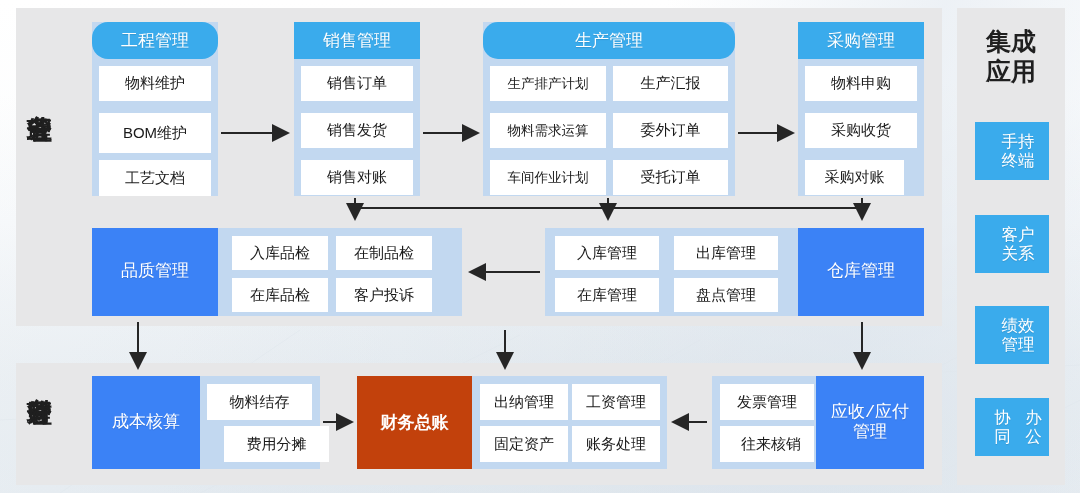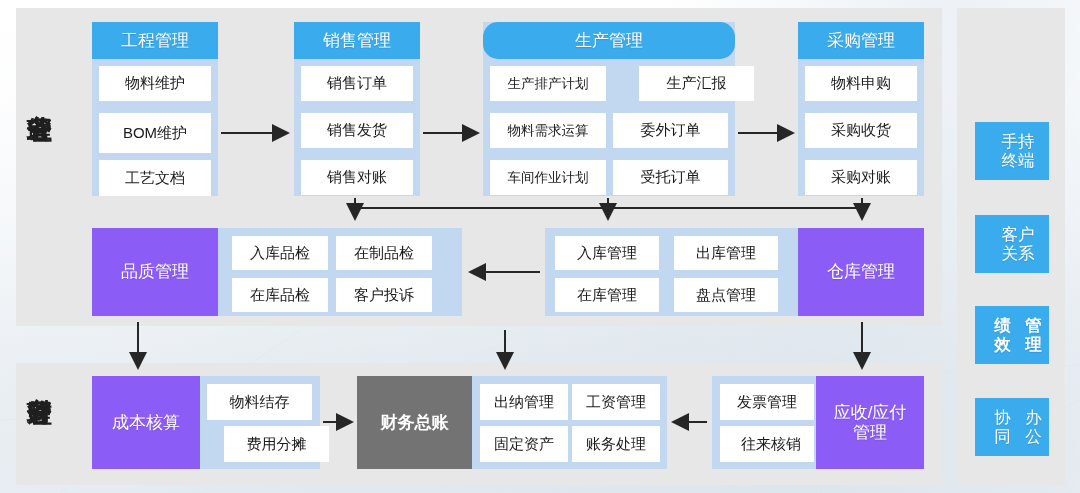--- a/index.html
+++ b/index.html
@@ -53,29 +53,30 @@
   }
   .group-head {
     background: #3aabec;
     color: #ffffff;
     font-size: 17px;
     font-weight: 400;
     display: flex; align-items: center; justify-content: center;
     text-shadow: 0 1px 1px rgba(0,0,0,.12);
   }
   .group-head-side {
-    background: #8b5cf6;
+    background: #3b82f6;
     color: #ffffff;
     font-size: 17px;
     display: flex; align-items: center; justify-content: center;
     line-height: 1.15;
     text-shadow: 0 1px 1px rgba(0,0,0,.12);
+    font-family: Liberation Mono, monospace;
   }
   .group-head-red {
-    background: #737373;
+    background: #c2410c;
     color: #ffffff;
     font-size: 17px;
     font-weight: 700;
     display: flex; align-items: center; justify-content: center;
     text-align: center;
     line-height: 1.15;
   }
   .cell {
     position: absolute;
     background: #ffffff;
@@ -115,49 +116,49 @@
     <path d="M700 493 L980 345"></path>
     <path d="M900 493 L1080 400"></path>
     <path d="M0 420 L1080 365"></path>
   </g>
 </svg>
 
 <div class="panel" id="business-panel"></div>
 <div class="panel-title" id="business-panel-title">业务管理</div>
 
 <div class="group" style="left:92px; top:22px; width:126px; height:174px;">
-  <div class="group-head" style="position:absolute;left:0;top:0;width:126px;height:37px;">工程管理</div>
+  <div class="group-head" style="position:absolute;left:0;top:0;width:126px;height:37px;border-radius:16px;">工程管理</div>
 </div>
 <div class="cell" style="left:99px; top:66px; width:112px; height:35px;">物料维护</div>
 <div class="cell" style="left:99px; top:113px; width:112px; height:40px;">BOM维护</div>
 <div class="cell" style="left:99px; top:160px; width:112px; height:36px;">工艺文档</div>
 
 <div class="group" style="left:294px; top:22px; width:126px; height:174px;">
   <div class="group-head" style="position:absolute;left:0;top:0;width:126px;height:37px;">销售管理</div>
 </div>
 <div class="cell" style="left:301px; top:66px; width:112px; height:35px;">销售订单</div>
 <div class="cell" style="left:301px; top:113px; width:112px; height:35px;">销售发货</div>
 <div class="cell" style="left:301px; top:160px; width:112px; height:35px;">销售对账</div>
 
 <div class="group" style="left:483px; top:22px; width:252px; height:174px;">
   <div class="group-head" style="position:absolute;left:0;top:0;width:252px;height:37px;border-radius:15px;">生产管理</div>
 </div>
 <div class="cell sm" style="left:490px; top:66px; width:116px; height:35px;">生产排产计划</div>
-<div class="cell" style="left:613px; top:66px; width:115px; height:35px;margin-left:26px;">生产汇报</div>
+<div class="cell" style="left:613px; top:66px; width:115px; height:35px;">生产汇报</div>
 <div class="cell sm" style="left:490px; top:113px; width:116px; height:35px;">物料需求运算</div>
 <div class="cell" style="left:613px; top:113px; width:115px; height:35px;">委外订单</div>
 <div class="cell sm" style="left:490px; top:160px; width:116px; height:35px;">车间作业计划</div>
 <div class="cell" style="left:613px; top:160px; width:115px; height:35px;">受托订单</div>
 
 <div class="group" style="left:798px; top:22px; width:126px; height:174px;">
   <div class="group-head" style="position:absolute;left:0;top:0;width:126px;height:37px;">采购管理</div>
 </div>
 <div class="cell" style="left:805px; top:66px; width:112px; height:35px;">物料申购</div>
 <div class="cell" style="left:805px; top:113px; width:112px; height:35px;">采购收货</div>
-<div class="cell" style="left:805px; top:160px; width:112px; height:35px;">采购对账</div>
+<div class="cell" style="left:805px; top:160px; width:99px; height:35px;">采购对账</div>
 
 <div class="group" style="left:92px; top:228px; width:370px; height:88px;">
   <div class="group-head-side" style="position:absolute;left:0;top:0;width:126px;height:88px;">品质管理</div>
 </div>
 <div class="cell" style="left:232px; top:236px; width:96px; height:34px;">入库品检</div>
 <div class="cell" style="left:336px; top:236px; width:96px; height:34px;">在制品检</div>
 <div class="cell" style="left:232px; top:278px; width:96px; height:34px;">在库品检</div>
 <div class="cell" style="left:336px; top:278px; width:96px; height:34px;">客户投诉</div>
 
 <div class="group" style="left:545px; top:228px; width:379px; height:88px;padding-left:16px;">
@@ -189,31 +190,33 @@
   <div class="group-head-side" style="position:absolute;left:104px;top:0;width:108px;height:93px;flex-direction:column;">
     <span>应收/应付</span>
     <span>管理</span>
   </div>
 </div>
 <div class="cell" style="left:720px; top:384px; width:94px; height:36px;">发票管理</div>
 <div class="cell" style="left:720px; top:426px; width:94px; height:36px;padding-left:8px;">往来核销</div>
 
 <div class="panel" id="integration-panel"></div>
 <div id="integration-title">
+  <div>集成</div>
+  <div>应用</div>
 </div>
 
 <div class="int-btn" style="top:122px; flex-direction:column;">
   <span>手持</span>
   <span>终端</span>
 </div>
 <div class="int-btn" style="top:215px; flex-direction:column;">
   <span>客户</span>
   <span>关系</span>
 </div>
-<div class="int-btn" style="top:306px; flex-direction:row;font-weight:bold;">
+<div class="int-btn" style="top:306px; flex-direction:column;">
   <span>绩效</span>
   <span>管理</span>
 </div>
 <div class="int-btn" style="top:398px; flex-direction:row;">
   <span>协同</span>
   <span>办公</span>
 </div>
 
 <svg class="arrows">
   <defs>

